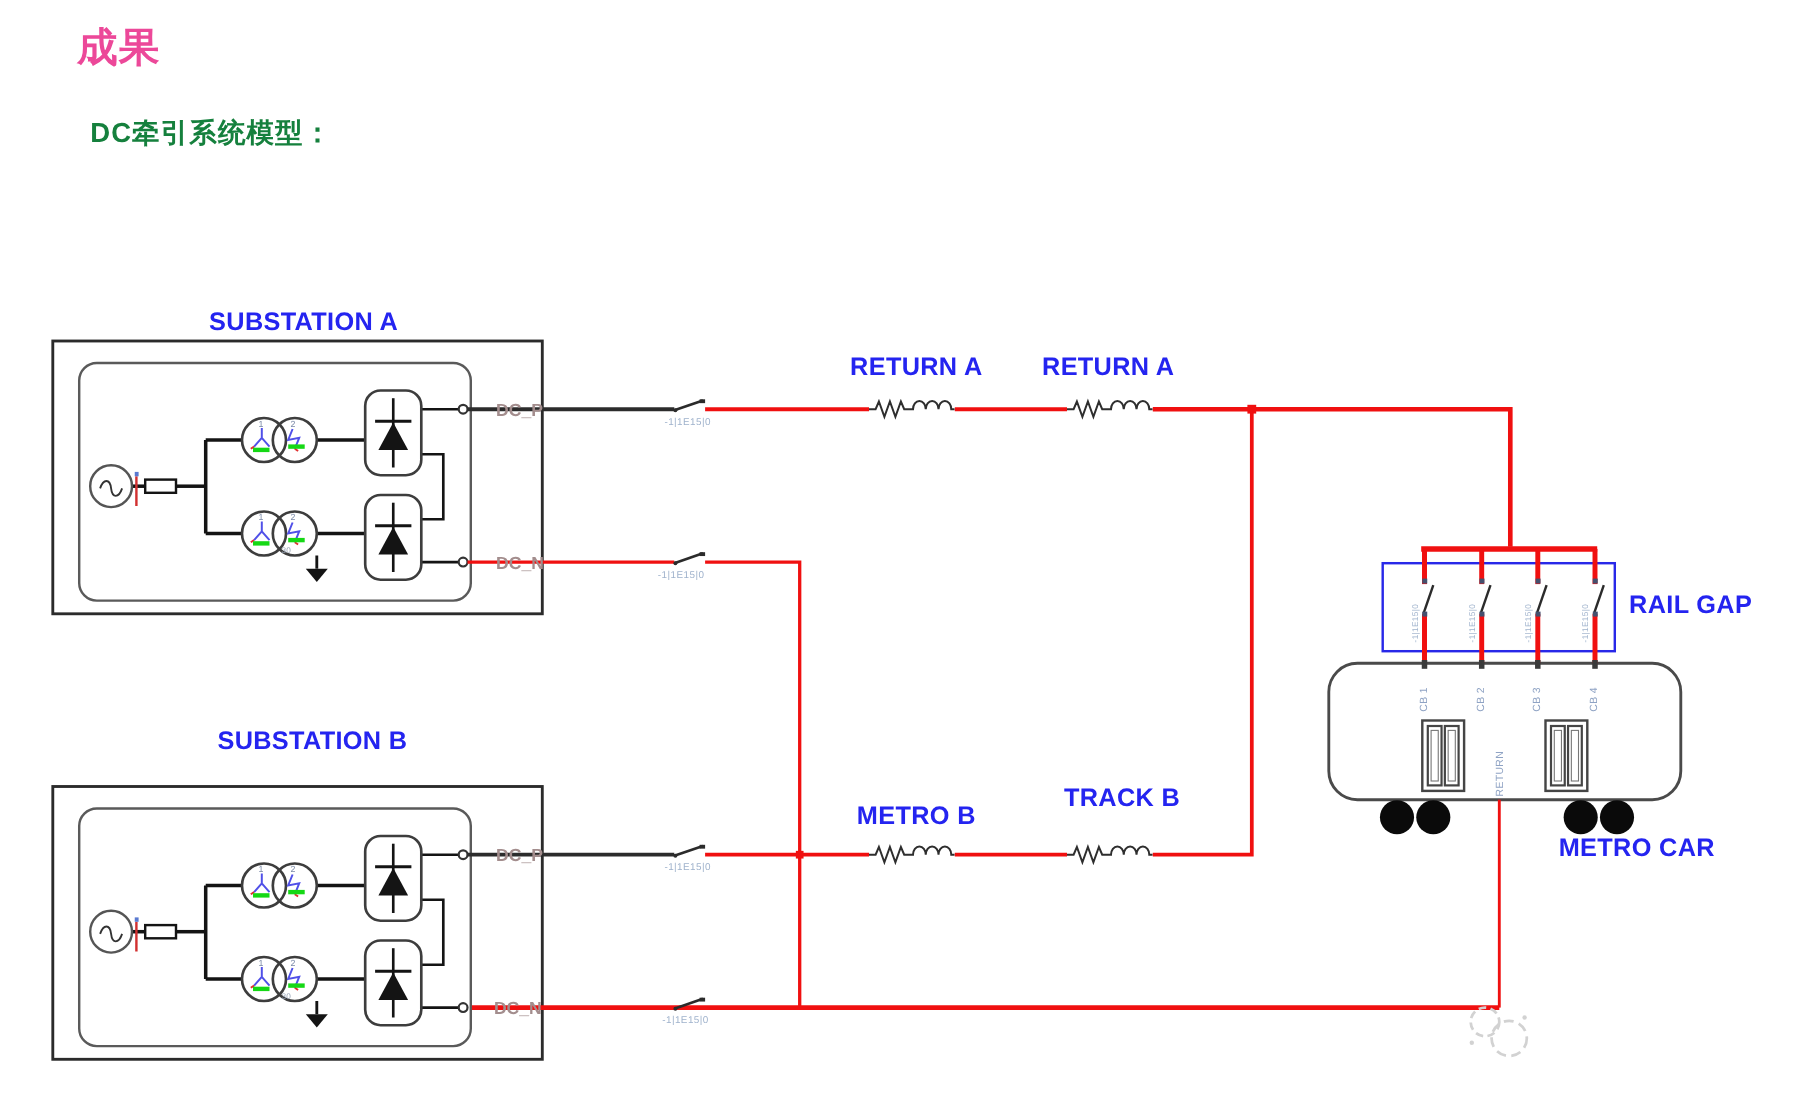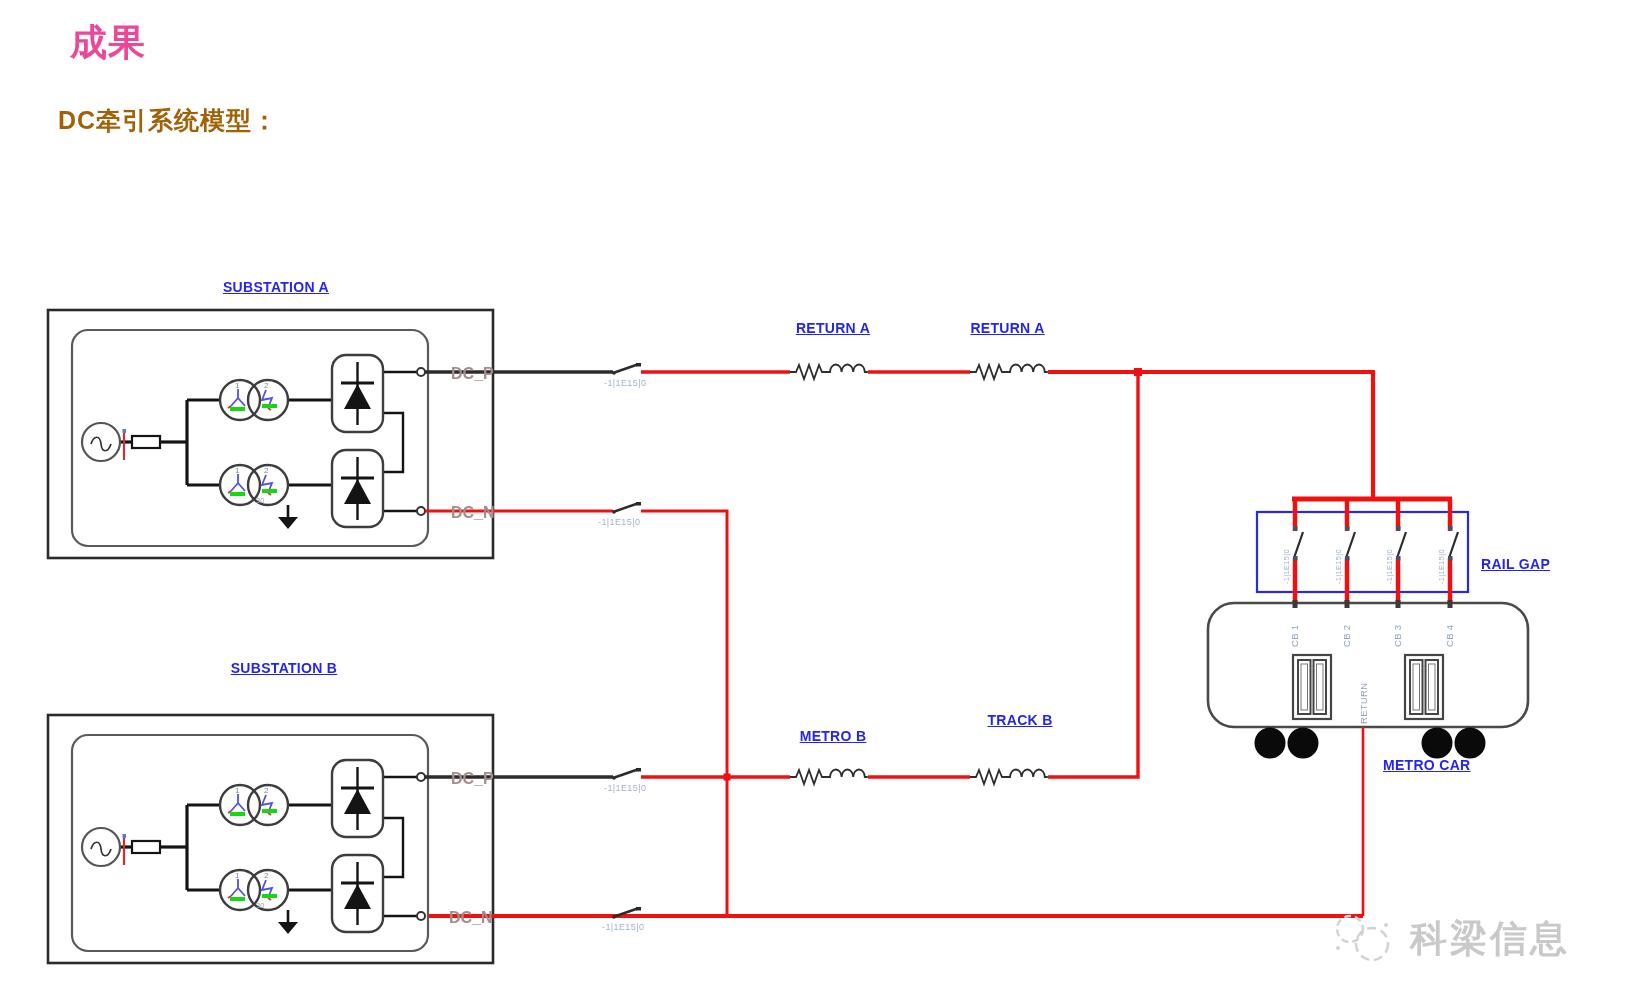--- a/index.html
+++ b/index.html
@@ -6,26 +6,26 @@
   #canvas {
     position:relative; width:1630px; height:1002px; background:#ffffff;
     font-family:"Liberation Sans", sans-serif; overflow:hidden;
   }
   #wires { position:absolute; left:0; top:0; }
   .title {
     position:absolute; left:70px; top:18px;
     font-size:37px; font-weight:bold; color:#ec4899; letter-spacing:1px;
   }
   .subtitle {
-    position:absolute; left:58px; top:104px;
-    font-size:25px; font-weight:bold; color:#a16207; letter-spacing:1px;
+    position:absolute; left:82px; top:104px;
+    font-size:25px; font-weight:bold; color:#15803d; letter-spacing:1px;
   }
   .blabel {
-    position:absolute; font-size:14px; font-weight:bold; color:#2424f0;
-    text-align:center; letter-spacing:.3px; white-space:nowrap;text-decoration:underline;
+    position:absolute; font-size:23px; font-weight:bold; color:#2424f0;
+    text-align:center; letter-spacing:.3px; white-space:nowrap;
   }
   .nlabel {
     position:absolute; font-size:16px; font-weight:bold; color:#a38d8d;
     white-space:nowrap;
   }
   .rating {
     position:absolute; font-size:9px; color:#9fb2cc; letter-spacing:.4px;
     white-space:nowrap;
   }
   .vtext {
@@ -230,22 +230,22 @@
 
   <div class="title">成果</div>
   <div class="subtitle">DC牵引系统模型：</div>
 
   <div class="blabel" style="left:151px;top:279px;width:250px;">SUBSTATION A</div>
   <div class="blabel" style="left:159px;top:660px;width:250px;">SUBSTATION B</div>
   <div class="blabel" style="left:758px;top:320px;width:150px;">RETURN A</div>
   <div class="blabel" style="left:940px;top:320px;width:135px;">RETURN A</div>
   <div class="blabel" style="left:758px;top:728px;width:150px;">METRO B</div>
   <div class="blabel" style="left:950px;top:712px;width:140px;">TRACK B</div>
-  <div class="blabel" style="left:1481px;top:536px;margin-top:20px;">RAIL GAP</div>
-  <div class="blabel" style="left:1383px;top:757px;">METRO CAR</div>
+  <div class="blabel" style="left:1481px;top:536px;">RAIL GAP</div>
+  <div class="blabel" style="left:1417px;top:757px;">METRO CAR</div>
 
   <div class="nlabel" style="left:451px;top:365px;">DC_P</div>
   <div class="nlabel" style="left:451px;top:504px;">DC_N</div>
   <div class="nlabel" style="left:451px;top:770px;">DC_P</div>
   <div class="nlabel" style="left:449px;top:909px;">DC_N</div>
 
   <div class="rating" style="left:604px;top:378px;">-1|1E15|0</div>
   <div class="rating" style="left:598px;top:517px;">-1|1E15|0</div>
   <div class="rating" style="left:604px;top:783px;">-1|1E15|0</div>
   <div class="rating" style="left:602px;top:922px;">-1|1E15|0</div>
@@ -254,15 +254,14 @@
   <div class="vtext vrating" style="left:1334px;top:584px;">-1|1E15|0</div>
   <div class="vtext vrating" style="left:1385px;top:584px;">-1|1E15|0</div>
   <div class="vtext vrating" style="left:1437px;top:584px;">-1|1E15|0</div>
 
   <div class="vtext vcb" style="left:1289px;top:647px;">CB 1</div>
   <div class="vtext vcb" style="left:1341px;top:647px;">CB 2</div>
   <div class="vtext vcb" style="left:1392px;top:647px;">CB 3</div>
   <div class="vtext vcb" style="left:1444px;top:647px;">CB 4</div>
   <div class="vtext vcb" style="left:1358px;top:724px;">RETURN</div>
 
-  <div class="watermark">科梁信息</div>
 
 </div>
 
 </body></html>

